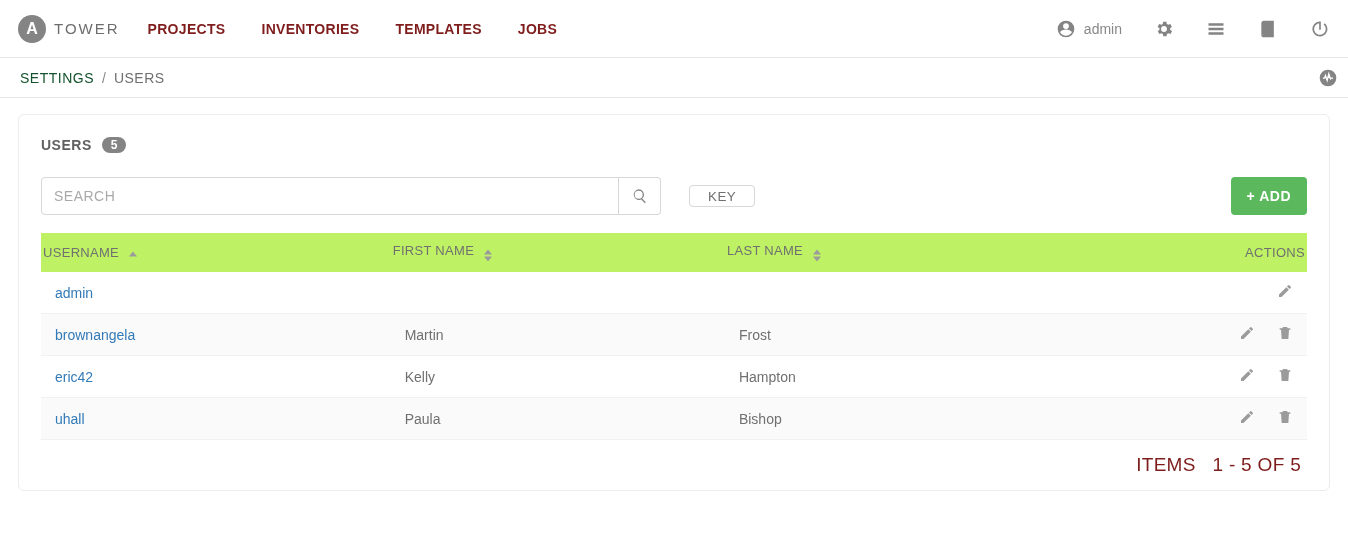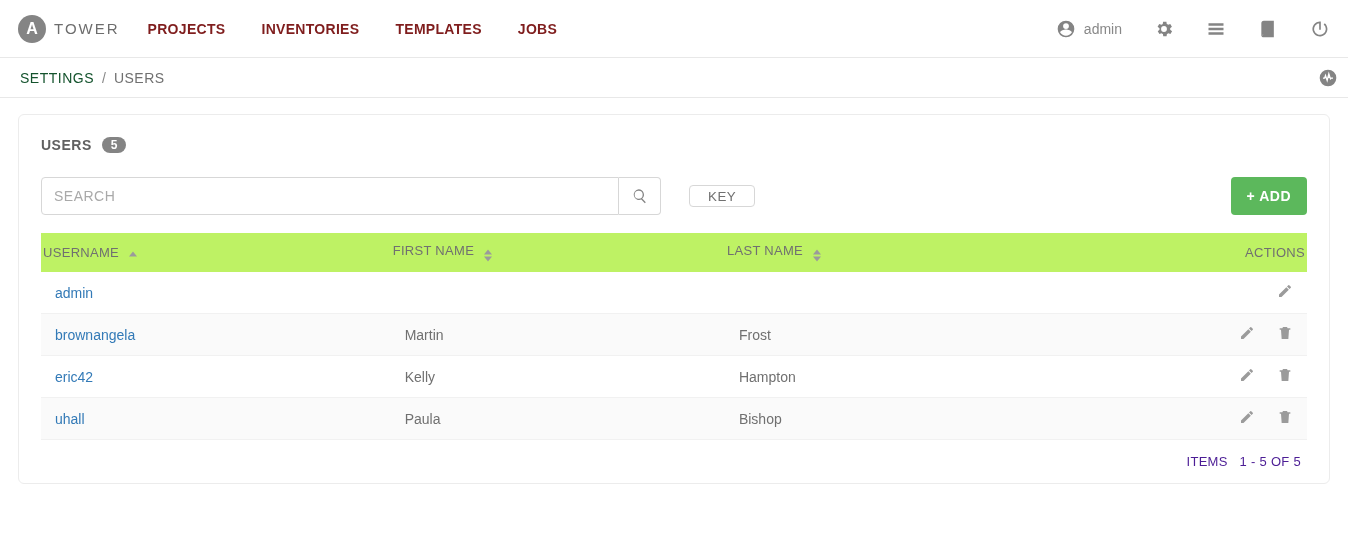--- a/index.html
+++ b/index.html
@@ -147,21 +147,21 @@
     padding:11px 14px; border-bottom:1px solid #f1f1f1;
   }
   table.data tbody tr:nth-child(even) td{ background:#fafafa;}
   .uname{ color:#337ab7; cursor:pointer;}
   .row-actions{
     display:flex; gap:22px; justify-content:flex-end;
   }
   .row-actions svg{ width:16px; height:16px; fill:#9b9b9b; cursor:pointer;}
 
   .pager{
-    text-align:right; color:#4c1d95; font-size:13px;
+    text-align:right; color:#7f1d1d; font-size:19px;
     padding:14px 6px 0 0; letter-spacing:.3px;
   }
 </style>
 </head>
 <body>
 
 <div class="topbar">
   <div class="brand">
     <div class="brand-logo">A</div>
     <div class="brand-name">TOWER</div>

